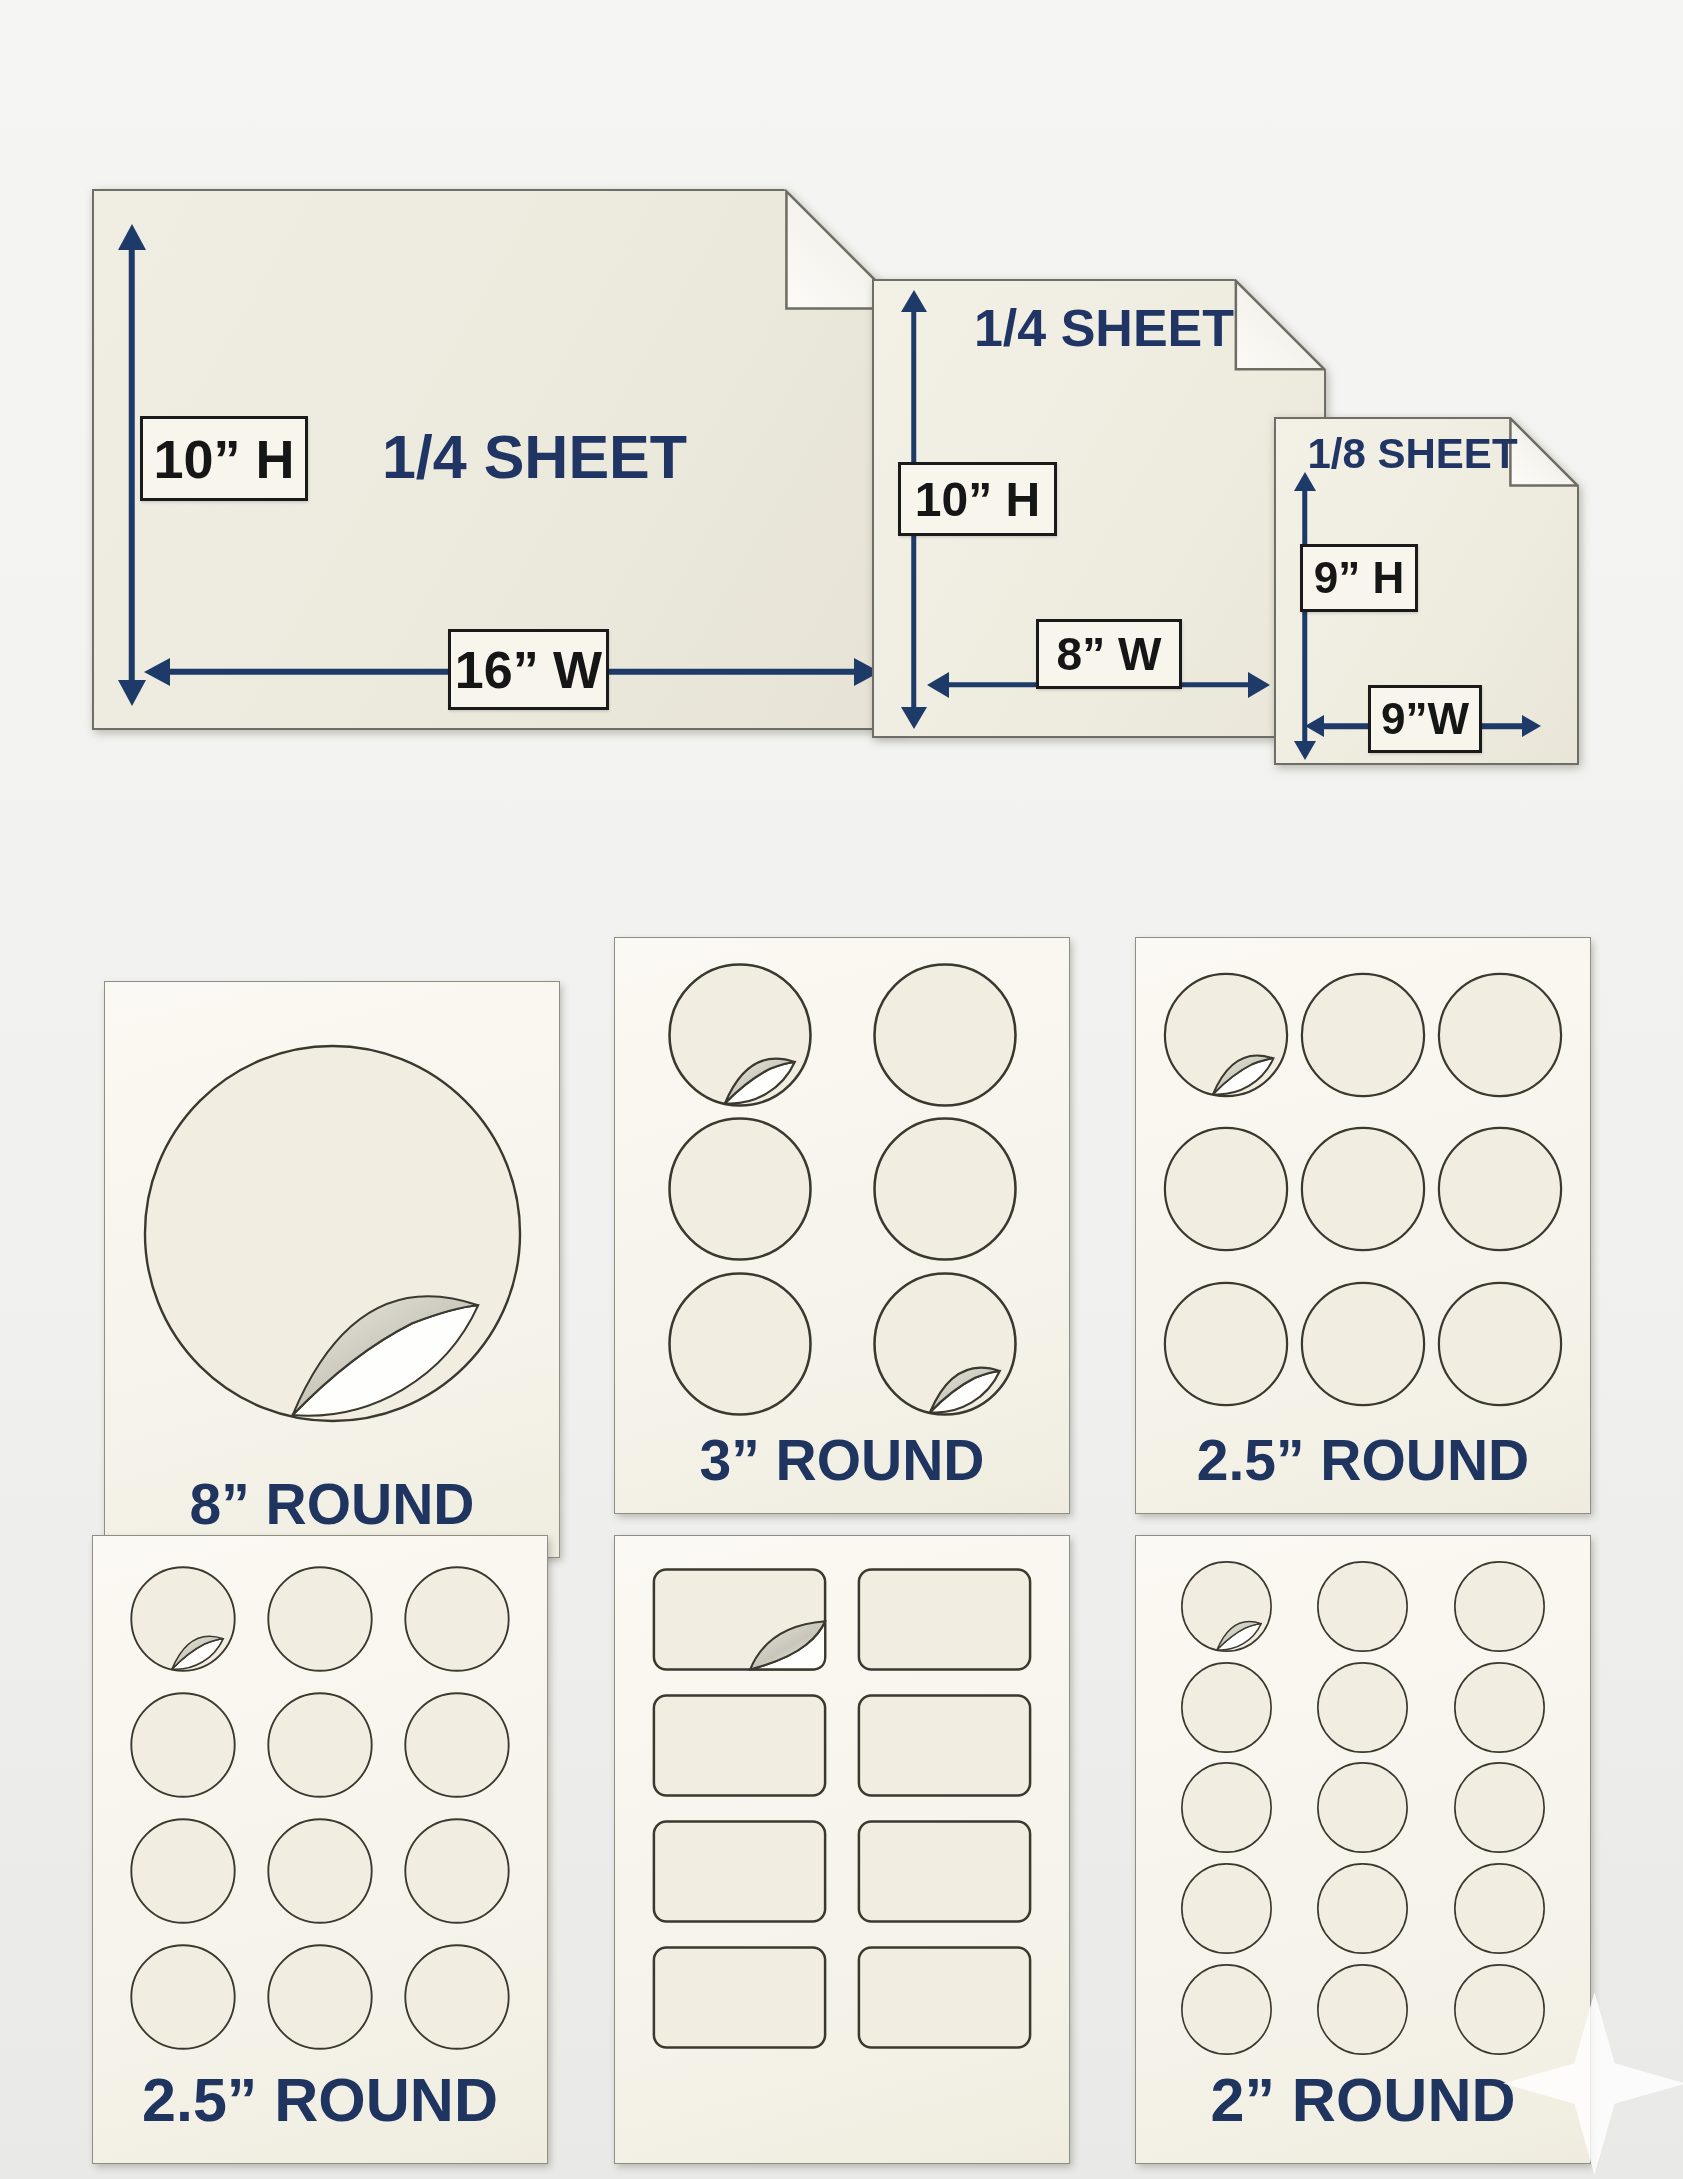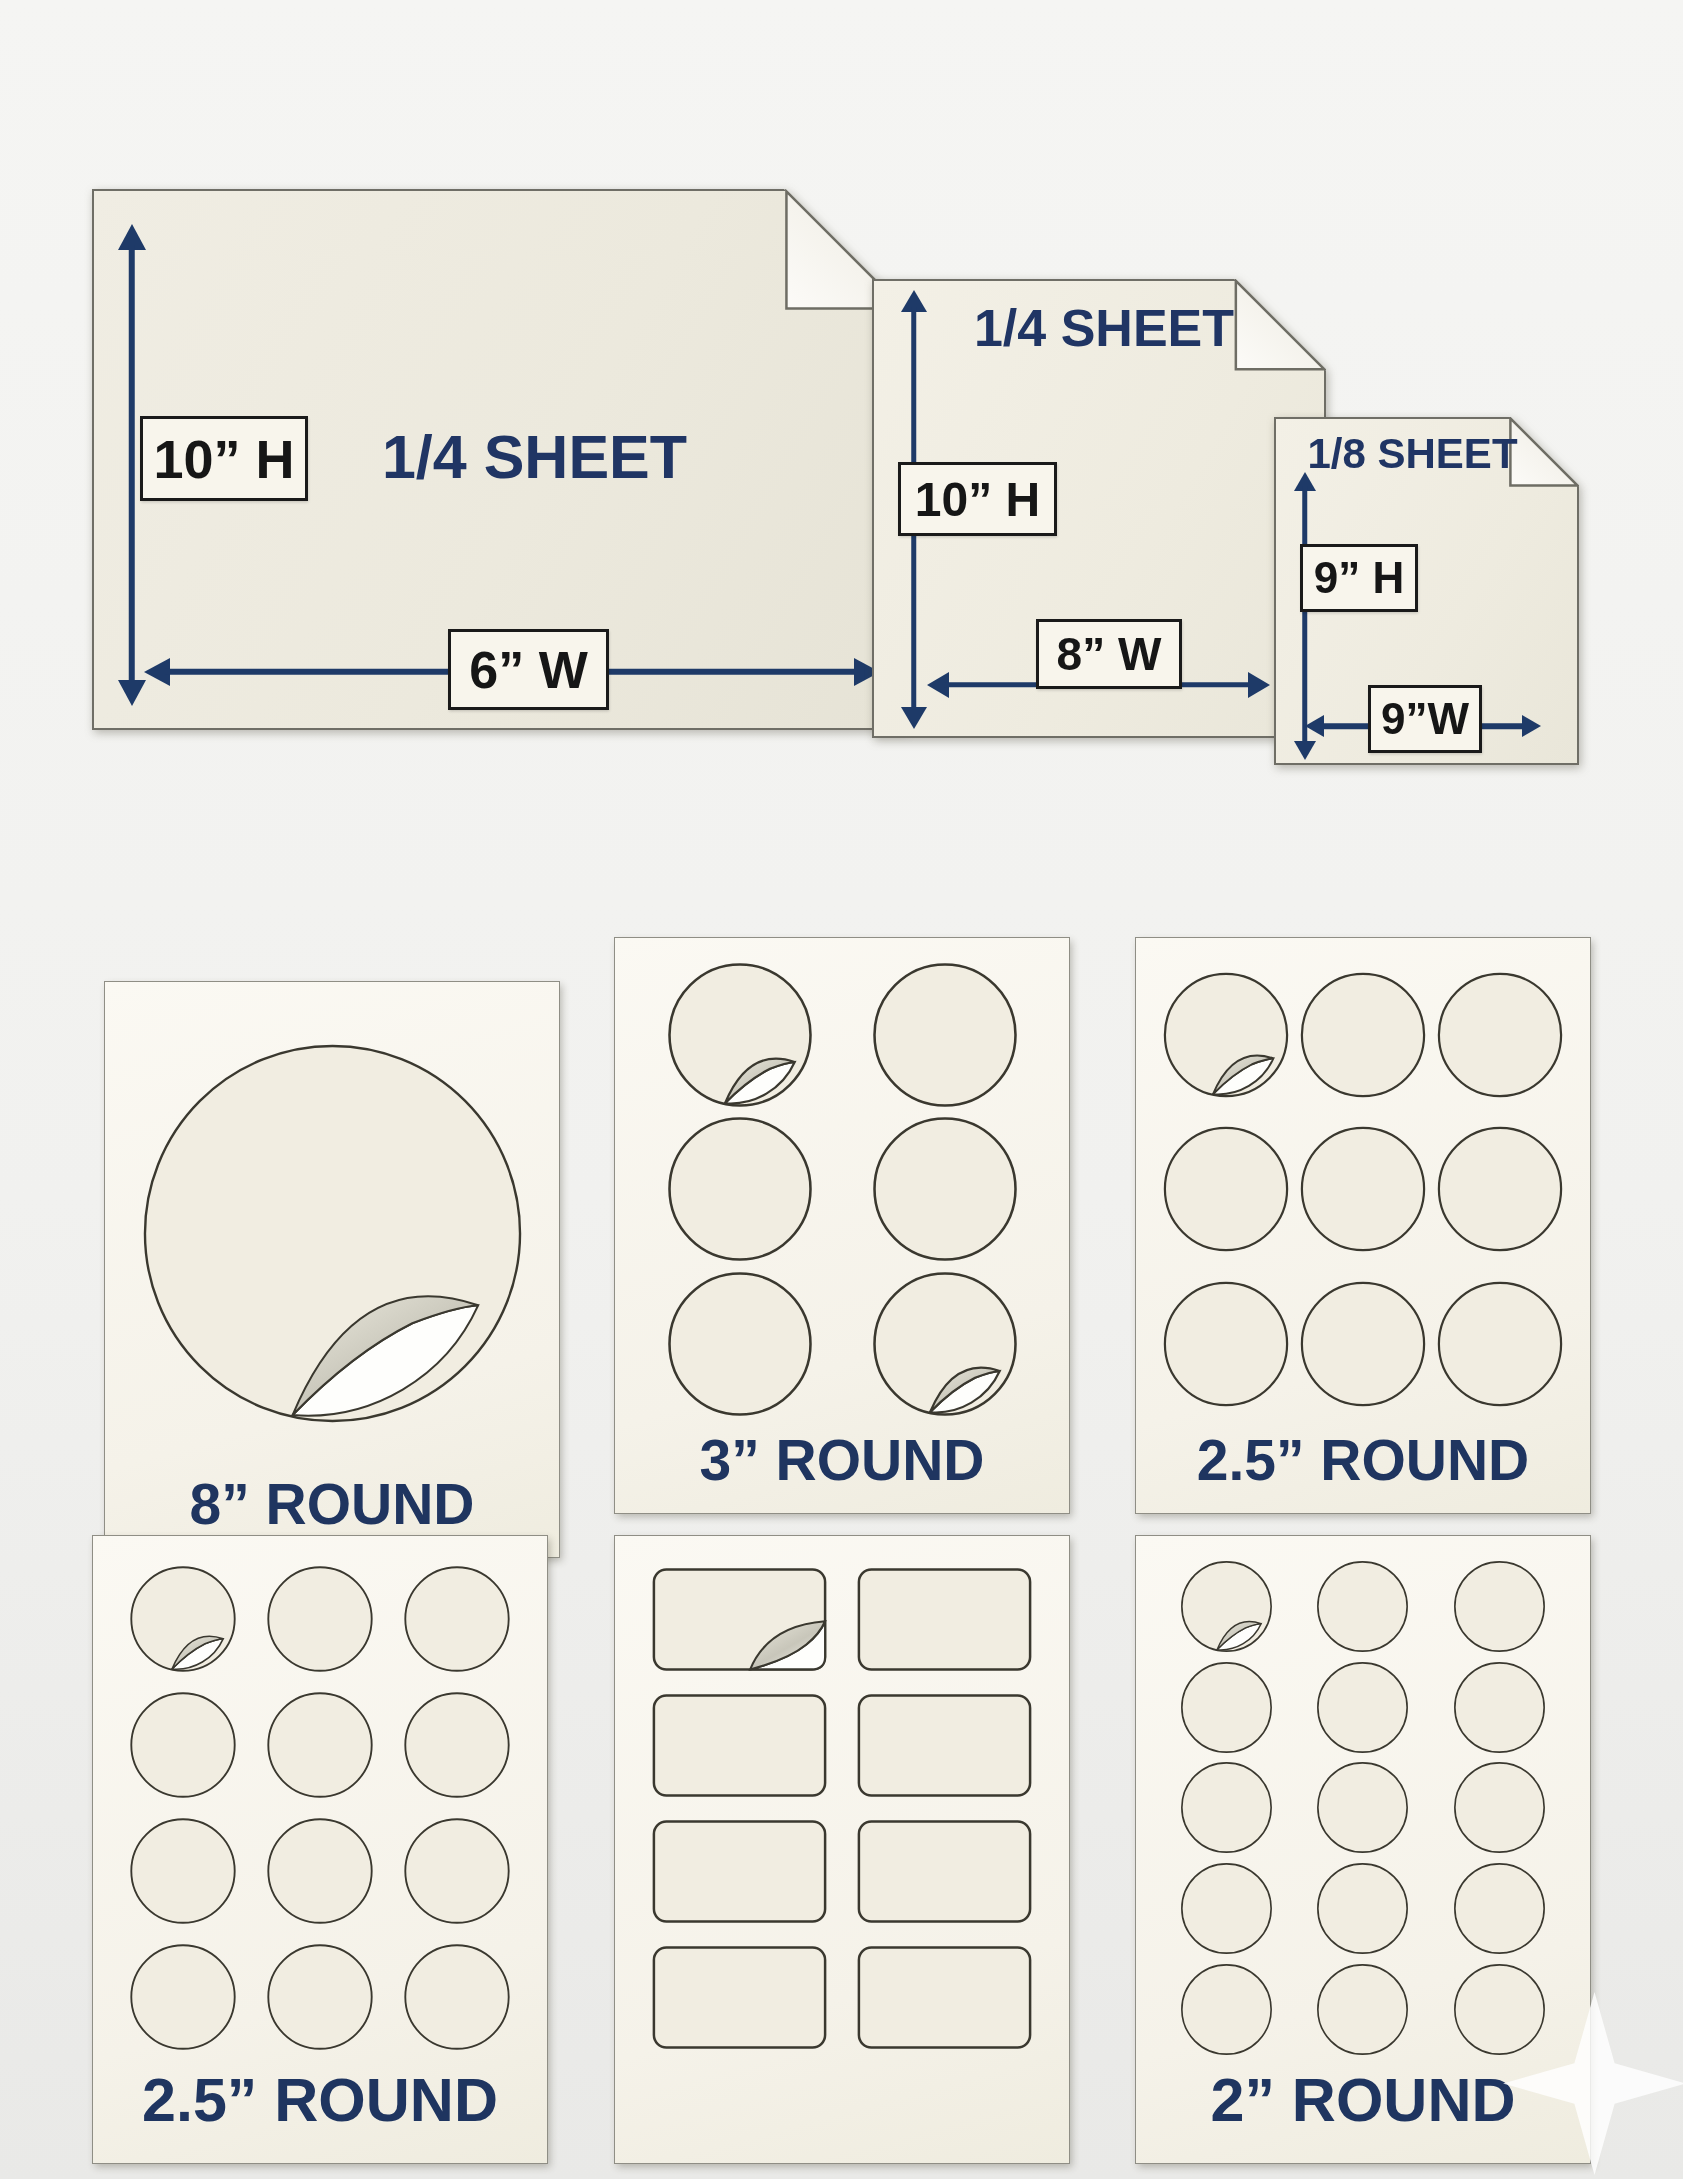--- a/index.html
+++ b/index.html
@@ -93,21 +93,21 @@
       <path d="M2 2 L2 98 L98 98 Z" fill="url(#fg0)" stroke="#6e6d64" stroke-width="2.5" vector-effect="non-scaling-stroke"></path>
     </svg>
     <div class="arr arr-v" style="left:24px; top:35px; width:31px; height:482px; --hw:14.8px; --hl:26px; --lt:6.5px;">
         <div class="line"></div>
       </div>
     <div class="dim" style="left:48px; top:227px; width:168px; height:85px; font-size:54px;">10” H</div>
     <div class="paper-name" style="left:175px; top:233px; width:535px; font-size:61px;">1/4 SHEET</div>
     <div class="arr arr-h" style="left:52px; top:467px; width:736px; height:31px; --hw:14.8px; --hl:26px; --lt:6.5px;">
         <div class="line"></div>
       </div>
-    <div class="dim" style="left:356px; top:440px; width:161px; height:81px; font-size:52px;">6” W</div>
+    <div class="dim" style="left:356px; top:440px; width:161px; height:81px; font-size:52px;">16” W</div>
   </div>
 
   <div class="paper" style="left:872px; top:279px; width:454px; height:459px; --f:92px; z-index:2;">
     <div class="paper-inner" style="background:linear-gradient(120deg,#f3f0e6 0%,#eeebdf 60%,#e9e6d9 100%);"></div>
     <svg class="fold" viewBox="0 0 100 100" preserveAspectRatio="none">
       <defs>
           <linearGradient id="fg1" x1="1" y1="0" x2="0" y2="1">
         <stop offset="0" stop-color="#d9d6cb"></stop>
             <stop offset="0.4" stop-color="#f3f1ea"></stop>
             <stop offset="1" stop-color="#fcfbf8"></stop>

